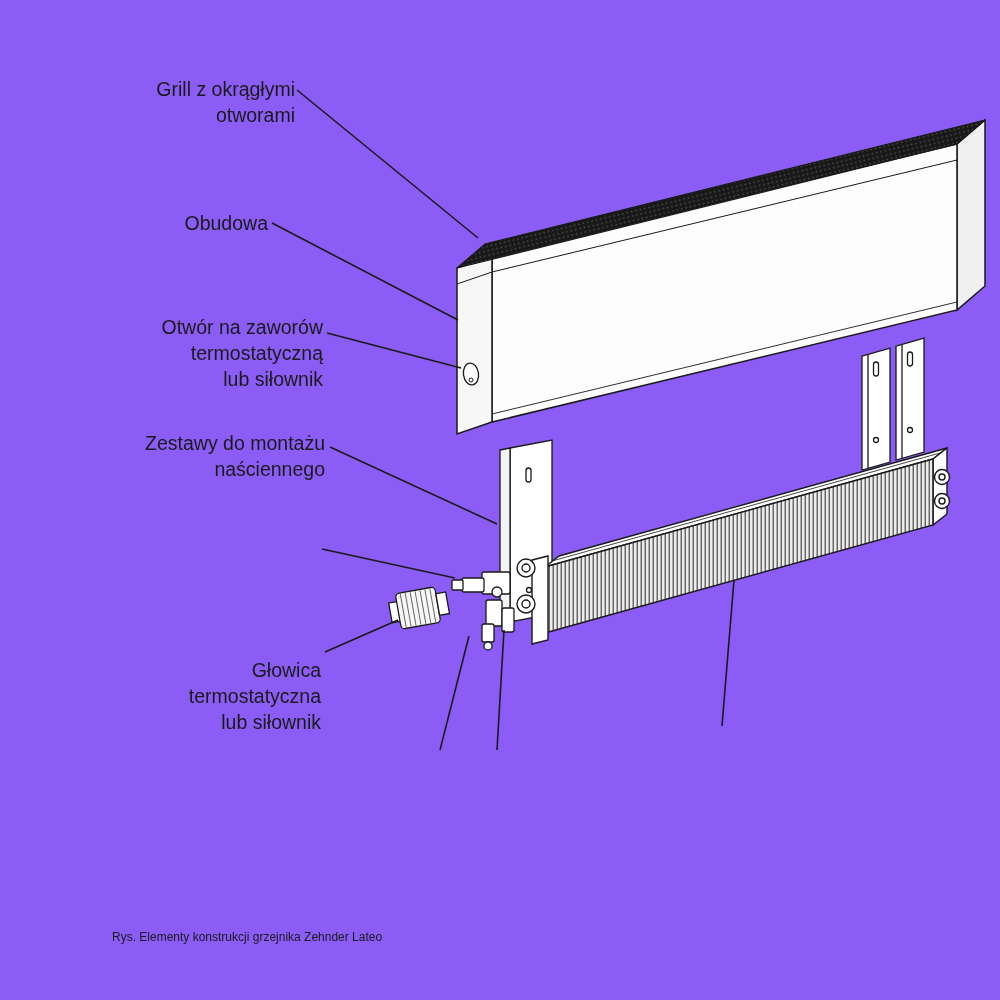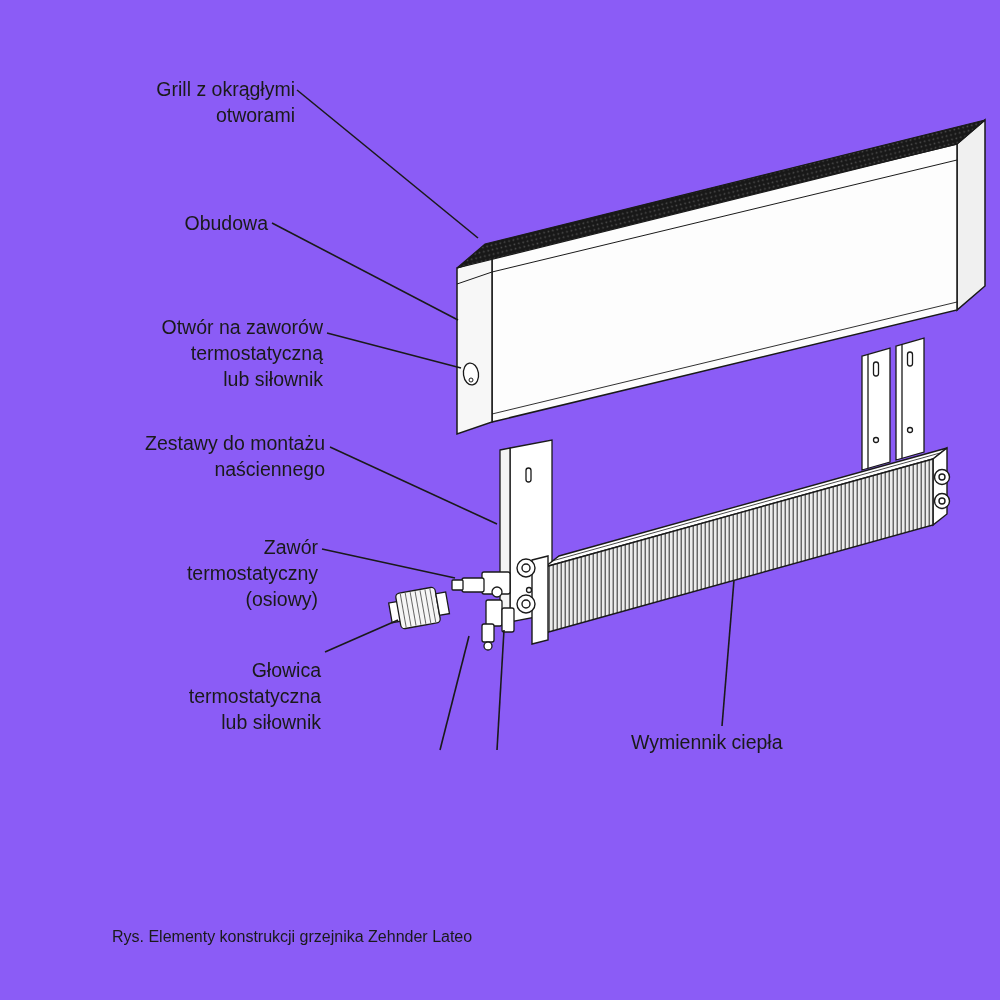--- a/index.html
+++ b/index.html
@@ -1,21 +1,21 @@
 <!DOCTYPE html>
 <html><head>
 <meta charset="utf-8">
 <style>
   html,body{margin:0;padding:0;background:#fff;}
   #page{position:relative;width:1000px;height:1000px;background:#8b5cf6;overflow:hidden;
         font-family:"Liberation Sans", sans-serif;color:#1a1a1a;}
   #diagram-svg{position:absolute;left:0;top:0;}
   .lbl{position:absolute;font-size:19.5px;line-height:26px;white-space:pre-line;color:#1a1a1a;}
   .r{text-align:right;}
-  .caption{position:absolute;font-size:16px;line-height:26px;color:#1a1a1a;}
+  .caption{position:absolute;font-size:12px;line-height:26px;color:#1a1a1a;}
 </style>
 </head>
 <body>
 
 <div id="page">
 
   <svg id="diagram-svg" width="1000" height="1000" viewBox="0 0 1000 1000">
     <defs>
       <pattern id="grillPattern" width="4.5" height="4.5" patternUnits="userSpaceOnUse" patternTransform="rotate(-13.5)">
         <rect width="4.5" height="4.5" fill="#181818"></rect>
@@ -120,26 +120,22 @@
 
   <div class="lbl r" style="left:90px;top:210px;width:178px;">Obudowa</div>
 
   <div class="lbl r" style="left:95px;top:314px;width:228px;">Otwór na zaworów
 termostatyczną
 lub siłownik</div>
 
   <div class="lbl r" style="left:95px;top:430px;width:230px;">Zestawy do montażu
 naściennego</div>
 
-  <div class="lbl r" style="left:95px;top:534px;width:223px;">Zawór
-termostatyczny
-(osiowy)</div>
 
   <div class="lbl r" style="left:95px;top:657px;width:226px;">Głowica
 termostatyczna
 lub siłownik</div>
 
 
-  <div class="lbl" style="left:631px;top:729px;width:210px;">Wymiennik ciepła</div>
 
   <div class="caption" style="left:112px;top:924px;">Rys. Elementy konstrukcji grzejnika Zehnder Lateo</div>
 
 </div>
 
 </body></html>

